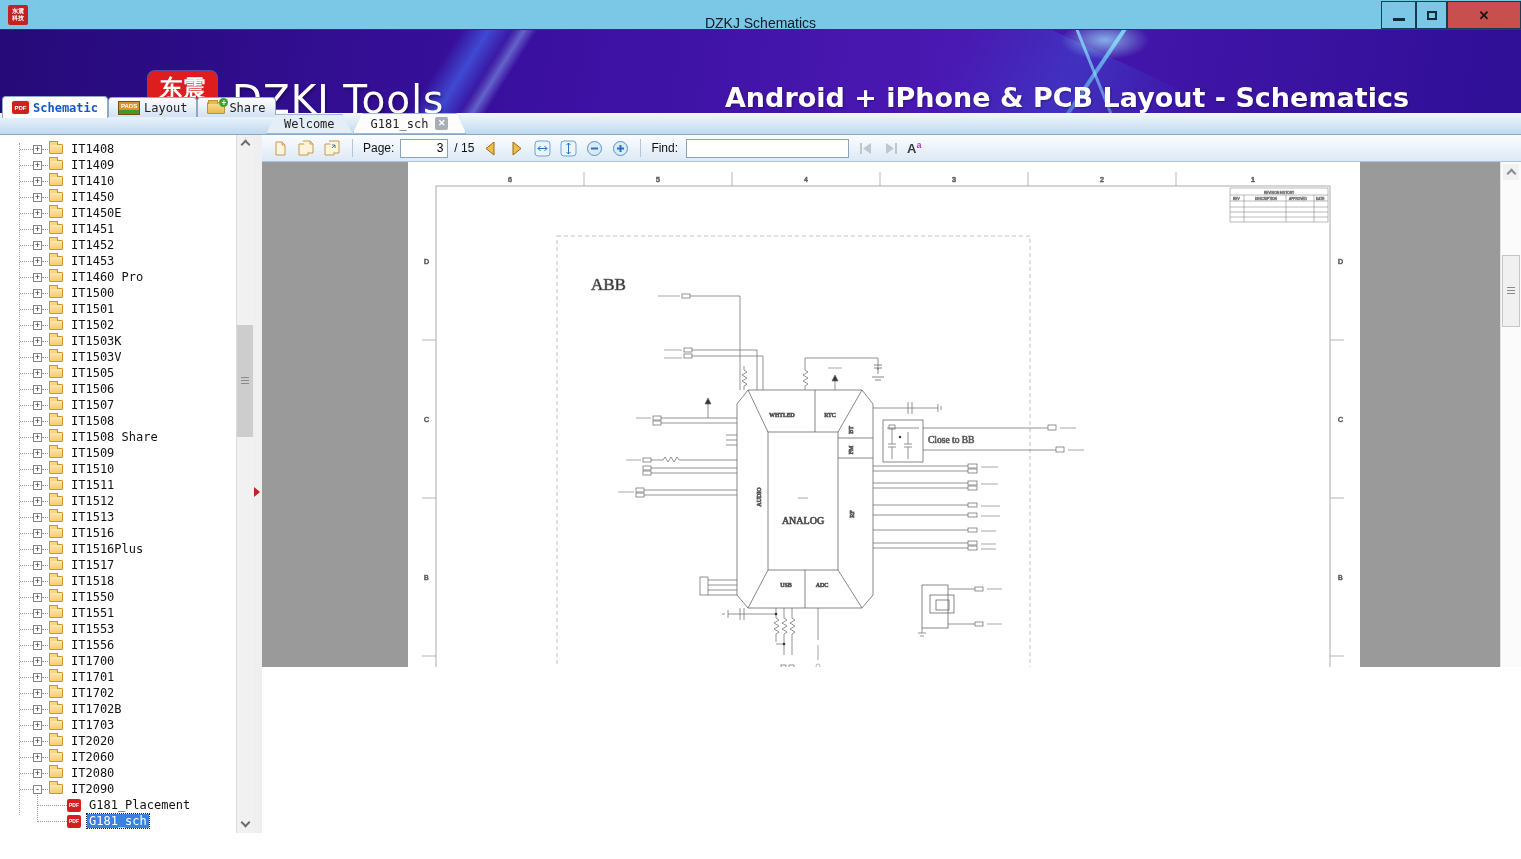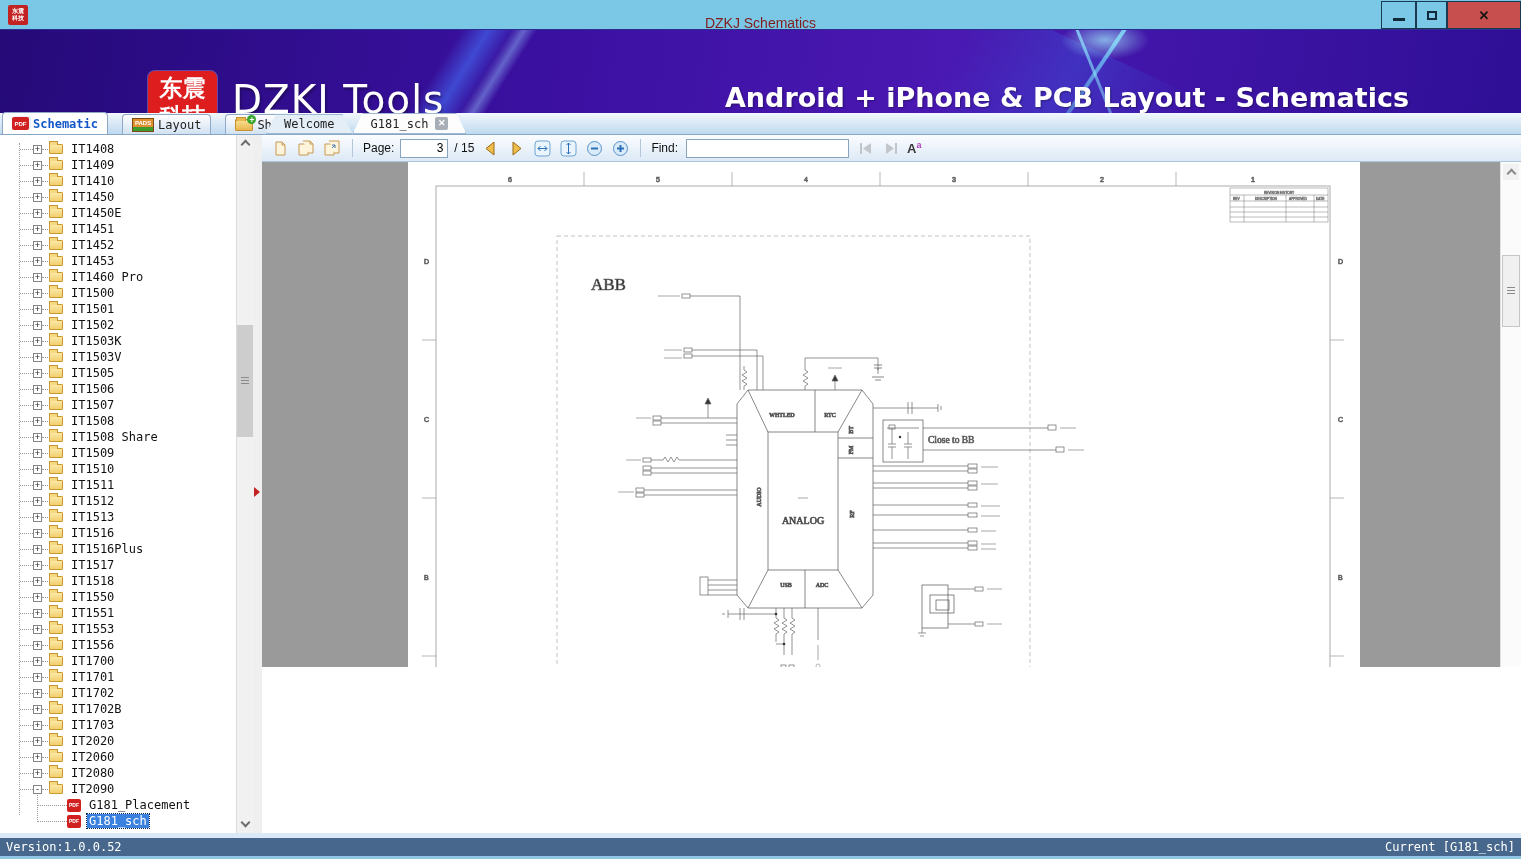--- a/index.html
+++ b/index.html
@@ -6,21 +6,21 @@
   html,body{width:1521px;height:859px;overflow:hidden;background:#fff;
     font-family:"Liberation Sans",sans-serif}
   .abs{position:absolute}
   #win{position:relative;width:1521px;height:859px;overflow:hidden;background:#fff}
 
   
   #titlebar{left:0;top:0;width:100%;height:30px;background:#7BC8E6;border-bottom:1px solid #2A2F8F}
   #tb-icon{left:8px;top:5px;width:20px;height:20px;background:#C32222;border-radius:2px;
     color:#fff;font-size:6px;line-height:7px;text-align:center;padding-top:3px;font-weight:bold}
   #tb-title{left:0;top:0;width:100%;height:46px;display:flex;align-items:center;justify-content:center;
-    font-size:14px;color:#7f1d1d}
+    font-size:14px;color:#0f172a}
   .wbtn{top:1px;height:28px;border:1px solid #1A3A52;display:flex;align-items:center;justify-content:center}
   #btn-min{right:105px;width:35px;background:#7BC8E6}
   #btn-min i{display:block;width:12px;height:3px;background:#102A3A;margin-top:9px}
   #btn-max{right:74px;width:31px;background:#7BC8E6}
   #btn-max i{display:block;width:10px;height:9px;border:2px solid #102A3A;background:transparent}
   #btn-close{right:0;width:74px;background:#C7504E;color:#141414;font-weight:bold;font-size:13px}
 
   
   #banner{left:0;top:30px;width:100%;height:83px;overflow:hidden;
     background:linear-gradient(100deg,#250A78 0%,#3A10A0 35%,#4A18B2 62%,#2F0F96 100%)}
@@ -41,21 +41,21 @@
     color:#fff;text-align:center;font-weight:bold;font-size:23px;line-height:28px;
     font-family:"DejaVu Sans",sans-serif;padding-top:3px;box-shadow:0 0 0 1px rgba(255,255,255,.25)}
   #appname{left:232px;top:47px;font-size:39px;font-weight:normal;color:#fff;letter-spacing:1px;
     font-family:"DejaVu Sans",sans-serif;text-shadow:1px 2px 3px rgba(0,0,0,.4)}
   #headline{right:112px;top:52px;font-size:27px;font-weight:700;color:#fff;
     font-family:"DejaVu Sans",sans-serif;text-shadow:1px 1px 2px rgba(0,0,0,.35)}
 
   
   #tabbar{left:0;top:113px;width:100%;height:22px;
     background:linear-gradient(#F2F8FD,#BFD9EF);border-bottom:1px solid #86A7C6}
-  #maintabs{position:absolute;left:2px;bottom:0;display:flex;align-items:flex-end;gap:14px}
+  #maintabs{position:absolute;left:2px;bottom:16px;display:flex;align-items:center;gap:0}
   .mtab{display:flex;align-items:center;gap:4px;padding:0 9px;height:20px;
     border:1px solid #8FA8C8;border-bottom:none;border-radius:4px 4px 0 0;
     font-family:"DejaVu Sans Mono",monospace;font-size:12px;cursor:default;white-space:nowrap}
   .mtab.active{background:#fff;color:#1356C8;height:22px;font-weight:bold}
   .mtab.inactive{background:linear-gradient(#FEFEFF,#D2E2F2);color:#222}
   .i-pdf{width:17px;height:13px;background:#D02020;border-radius:2px;color:#fff;font-size:6px;
     font-weight:bold;display:flex;align-items:center;justify-content:center;font-family:"Liberation Sans",sans-serif;
     box-shadow:2px -1px 0 0 #E8Eef5}
   .i-pads{width:22px;height:14px;background:linear-gradient(#E09030 70%,#3E9A2E 70%);border:1px solid #7A4A10;
     color:#fff;font-size:6px;font-weight:bold;display:flex;align-items:flex-start;justify-content:center;
@@ -770,21 +770,13 @@
         </div>
       <div id="vs-thumb">
           <span class="grip"></span>
         </div>
       <div class="sbtn" style="bottom:2px;left:2px">
           <span class="chev down" style="border-color:#8A8A8A"></span>
         </div>
     </div>
   </div>
 
-  <div class="abs" id="status">
-    <div id="st-a"></div>
-    <div id="st-b">
-      <span>Version:1.0.0.52</span>
-      <span>Current [G181_sch]</span>
-    </div>
-    <div id="st-c"></div>
-  </div>
 </div>
 
 </body></html>

